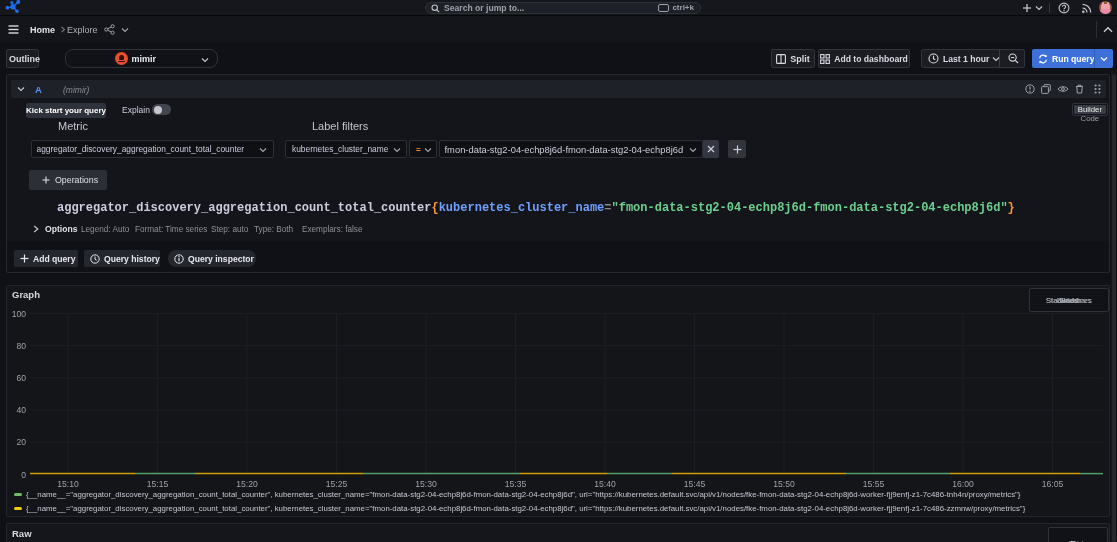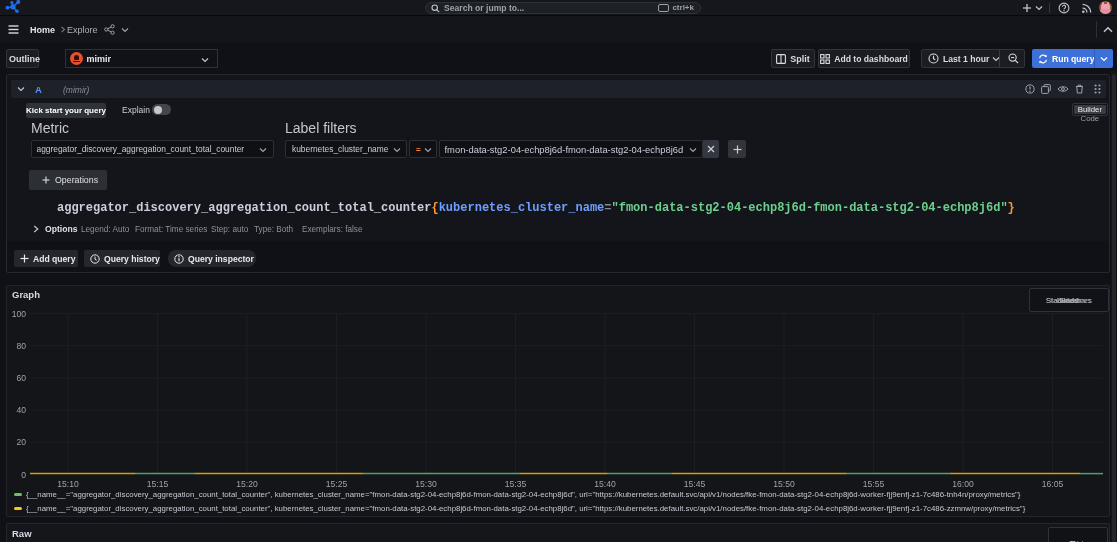--- a/index.html
+++ b/index.html
@@ -15,28 +15,28 @@
 #searchbox { left:425px; top:2px; width:276px; height:12px; background:#1d2026; border:1px solid #2d3036; border-radius:6px; display:flex; align-items:center; }
 #searchbox .ph { font-size:8.6px; color:#9ea1a8; font-weight:600; margin-left:4px; }
 #ctrlk { position:absolute; right:6px; top:0; display:flex; align-items:center; color:#9ea1a8; font-size:8px; font-weight:700; }
 
 
 #navrow { left:0; top:16px; width:1117px; height:27px; background:#14151a; }
 .crumb { font-size:9px; }
 
 
 .tbtn { position:absolute; top:49px; height:19px; white-space:nowrap; background:#1b1d23; border:1px solid #32353b; border-radius:2px; display:flex; align-items:center; justify-content:center; color:#dadbe3; font-size:9px; font-weight:700; }
-#dspicker { left:65px; top:49px; width:153px; height:19px; background:#111217; border:1px solid #2e3137; border-radius:0; display:flex; align-items:center; }
+#dspicker { left:65px; top:49px; width:153px; height:19px; background:#111217; border:1px solid #2e3137; border-radius:8px; display:flex; align-items:center;padding-left:45px; }
 #runq { left:1032px; top:49px; width:81px; height:19px; background:#3d71d9; border-radius:2px; display:flex; align-items:center; color:#fff; font-size:9px; font-weight:700; }
 
 
 #qpanel { left:6px; top:74px; width:1104px; height:199px; background:#101116; border:1px solid #26282e; border-radius:2px; }
 #qheader { left:11px; top:80px; width:1095px; height:18px; background:#1e2127; border-radius:2px; }
 .inp { position:absolute; top:140px; height:18px; background:#0e1014; border:1px solid #2c2f35; border-radius:2px; display:flex; align-items:center; color:#ccccdc; font-size:8.1px; }
-.inplabel { position:absolute; top:120px; font-size:14px; color:#c5c6d0; font-weight:500; }
+.inplabel { position:absolute; top:120px; font-size:11px; color:#c5c6d0; font-weight:500;margin-left:27px; }
 .secbtn { position:absolute; background:#2e323a; white-space:nowrap; border-radius:2px; color:#fff; font-size:8.5px; font-weight:700; display:flex; align-items:center; justify-content:center; }
 code.q { font-family:"Liberation Mono", monospace; font-size:12px; font-weight:700; color:#ccccdc; letter-spacing:0; line-height:1; display:block;padding-left:24px; }
 
 
 #gpanel { left:6px; top:285px; width:1104px; height:232px; background:#141519; border:1px solid #23252b; border-radius:2px; }
 #rawpanel { left:6px; top:523px; width:1104px; height:25px; background:#15161b; border:1px solid #25272d; border-radius:2px; }
 .radio { position:absolute; border:1px solid #2f3238; border-radius:2px; background:#111217; display:flex; align-items:center; font-size:7.8px; font-weight:400;flex-direction:column; }
 .radio .opt { color:#9ea1a8; white-space:nowrap; padding:0 5px; height:100%; display:flex; align-items:center; }
 .radio .sel { background:#3a3d45; color:#eceded; border-radius:1px; }
 </style>

